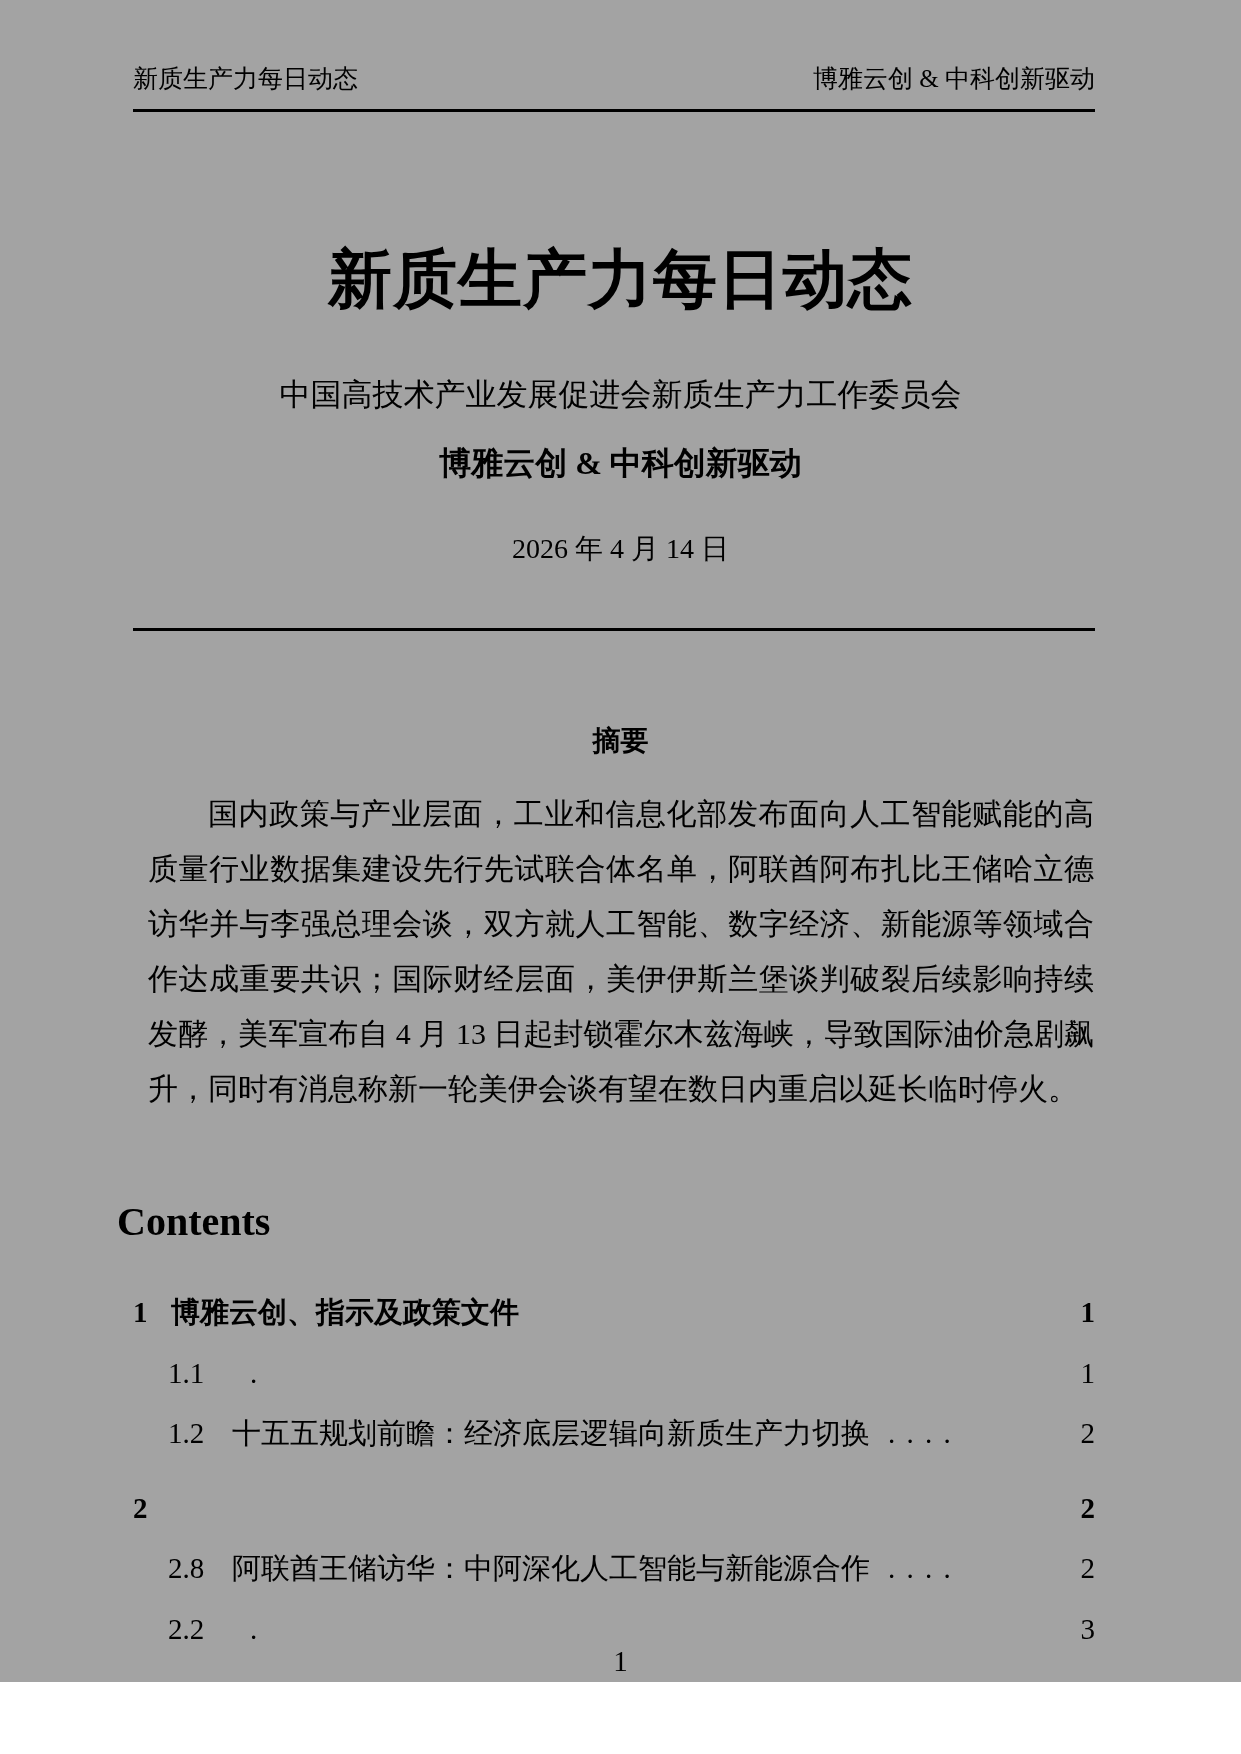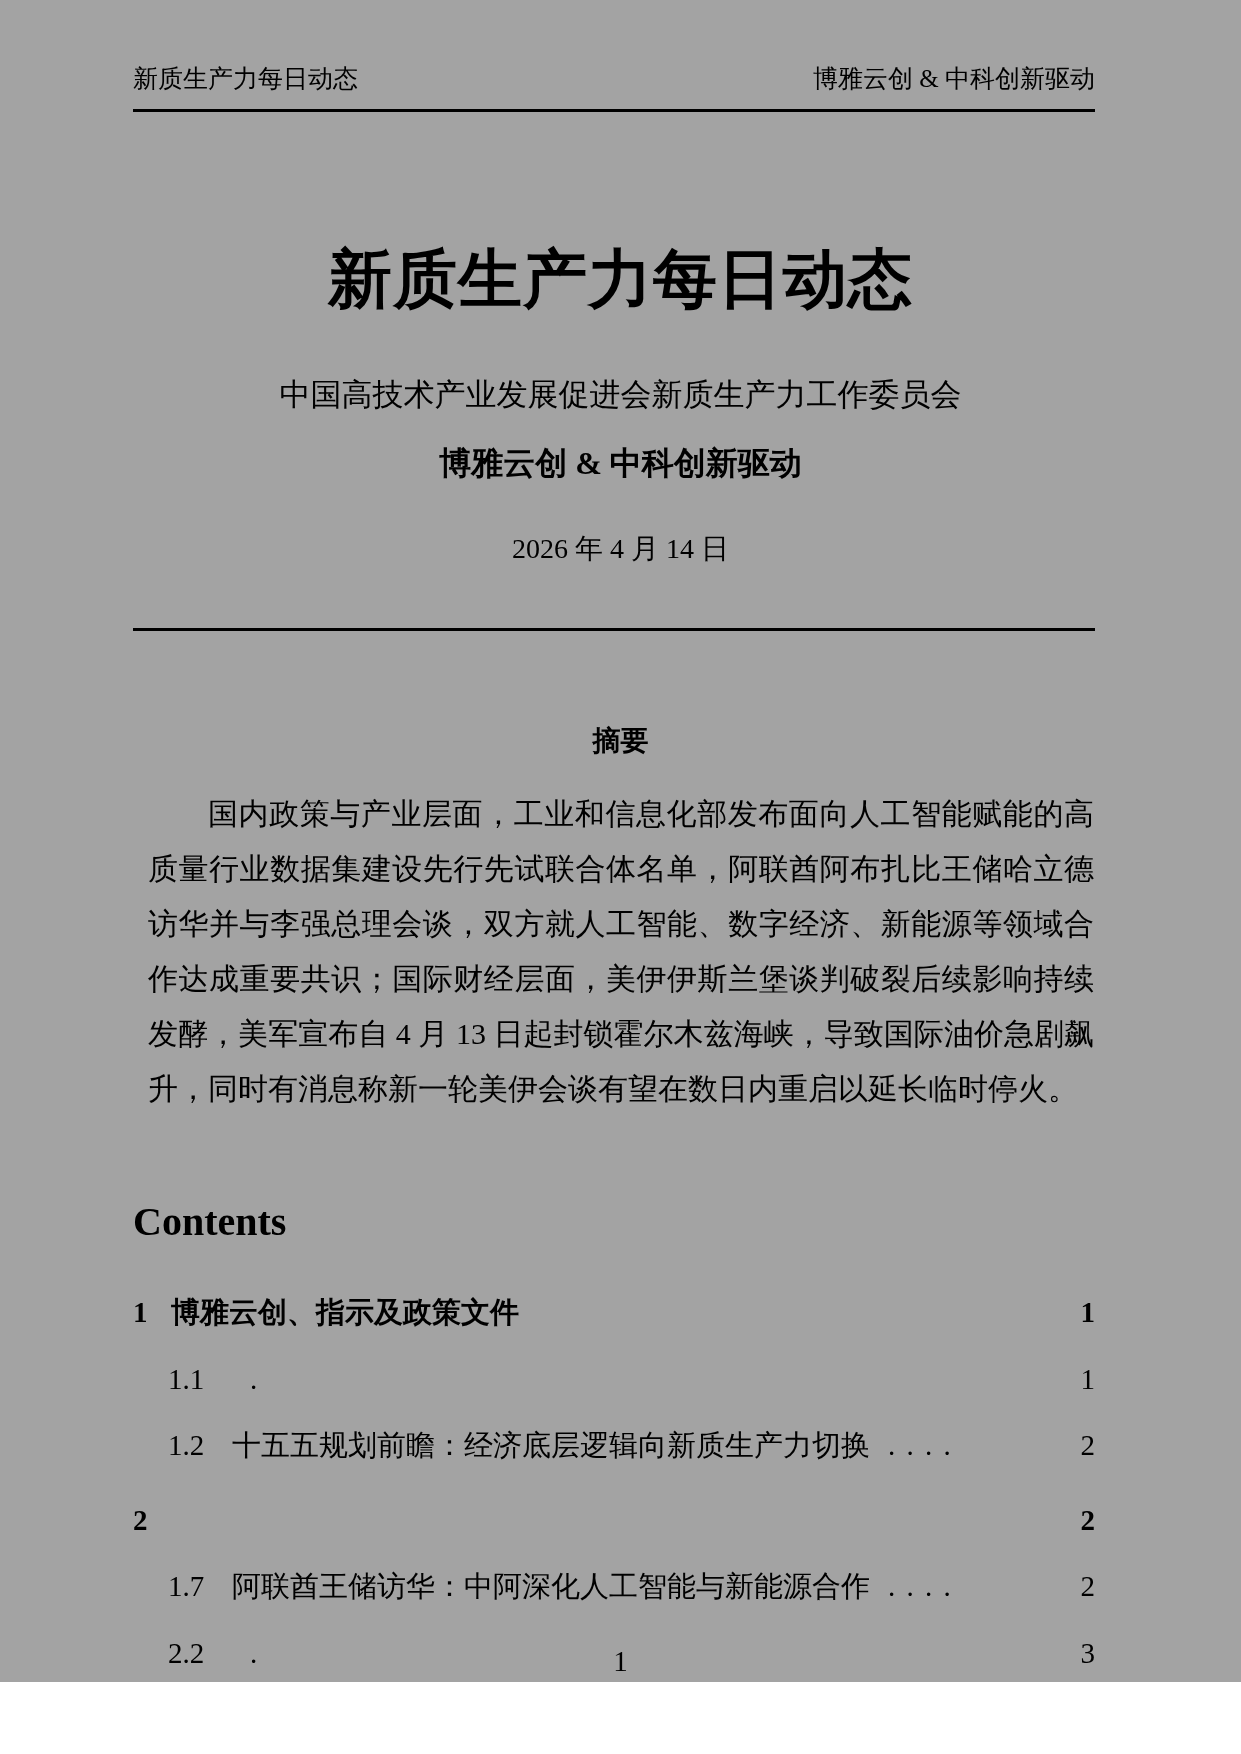--- a/index.html
+++ b/index.html
@@ -31,28 +31,28 @@
     position: absolute; left: 133px; top: 628px;
     width: 962px; height: 3px; background: #000000;
   }
   .abstract-heading { top: 722px; font-size: 28px; font-weight: bold; }
   .abstract-body {
     position: absolute; left: 148px; top: 786px; width: 946px;
     font-size: 30px; line-height: 55px;
     text-align: justify; text-indent: 60px;
   }
   .contents-heading {
-    position: absolute; left: 133px; top: 1198px;
+    position: absolute; left: 117px; top: 1198px;
     font-size: 40px; font-weight: bold;
   }
   .toc { position: absolute; left: 133px; top: 1293px; width: 962px; font-size: 29px; }
   .toc-row { display: flex; align-items: baseline; }
   .toc-row.level1 { font-weight: bold; }
   .toc-row.level2 { padding-left: 35px; }
-  .toc-row + .toc-row.level2 { margin-top: 30px; }
+  .toc-row + .toc-row.level2 { margin-top: 24px; }
   .toc-row + .toc-row.level1 { margin-top: 38px; }
   .toc-num { flex: 0 0 auto; }
   .level1 .toc-num { width: 38px; }
   .level2 .toc-num { width: 64px; }
   .toc-title { white-space: nowrap; }
   .toc-leader { margin-left: 18px; white-space: pre; letter-spacing: 2px; }
   .toc-page { margin-left: auto; text-align: right; min-width: 24px; }
   .footer-page { top: 1645px; font-size: 29px; }
 </style>
 </head>
@@ -99,21 +99,21 @@
       <span class="toc-page">2</span>
     </div>
 
     <div class="toc-row level1">
       <span class="toc-num">2</span>
       <span class="toc-leader"></span>
       <span class="toc-page">2</span>
     </div>
 
     <div class="toc-row level2">
-      <span class="toc-num">1.7</span>
+      <span class="toc-num">2.8</span>
       <span class="toc-title">阿联酋王储访华：中阿深化人工智能与新能源合作</span>
       <span class="toc-leader">. . . .</span>
       <span class="toc-page">2</span>
     </div>
 
     <div class="toc-row level2">
       <span class="toc-num">2.2</span>
       <span class="toc-leader">.</span>
       <span class="toc-page">3</span>
     </div>

